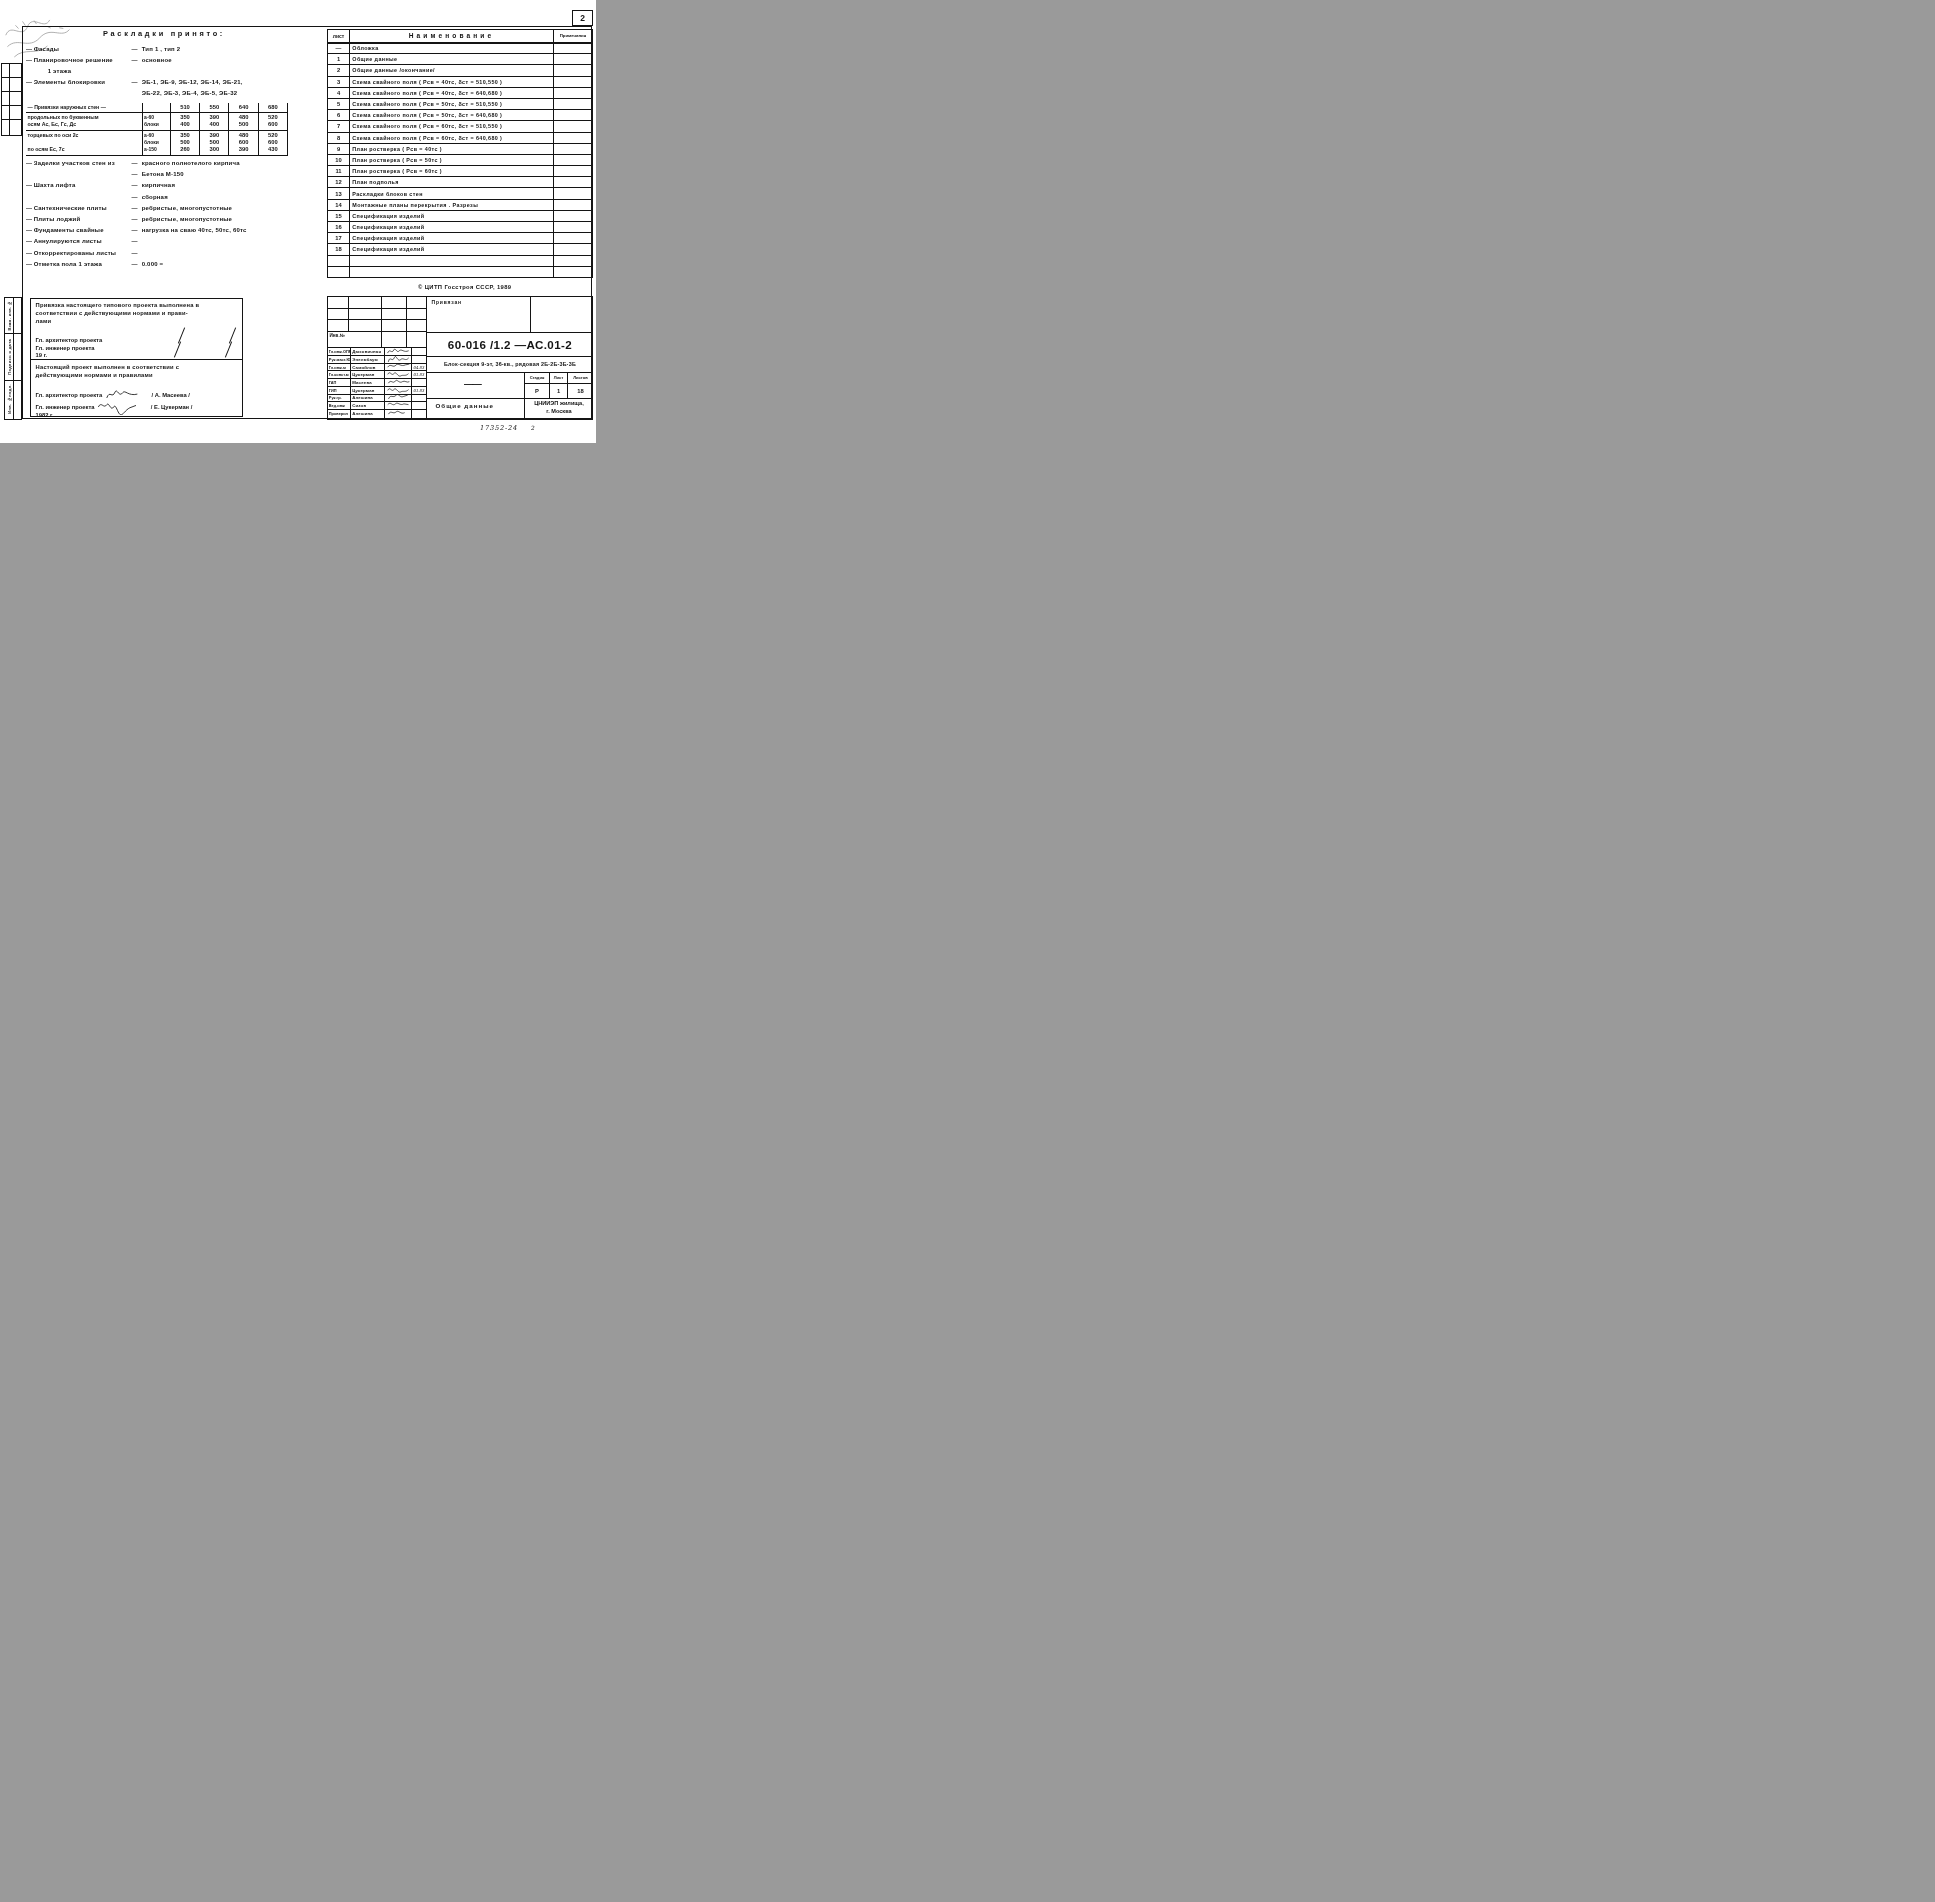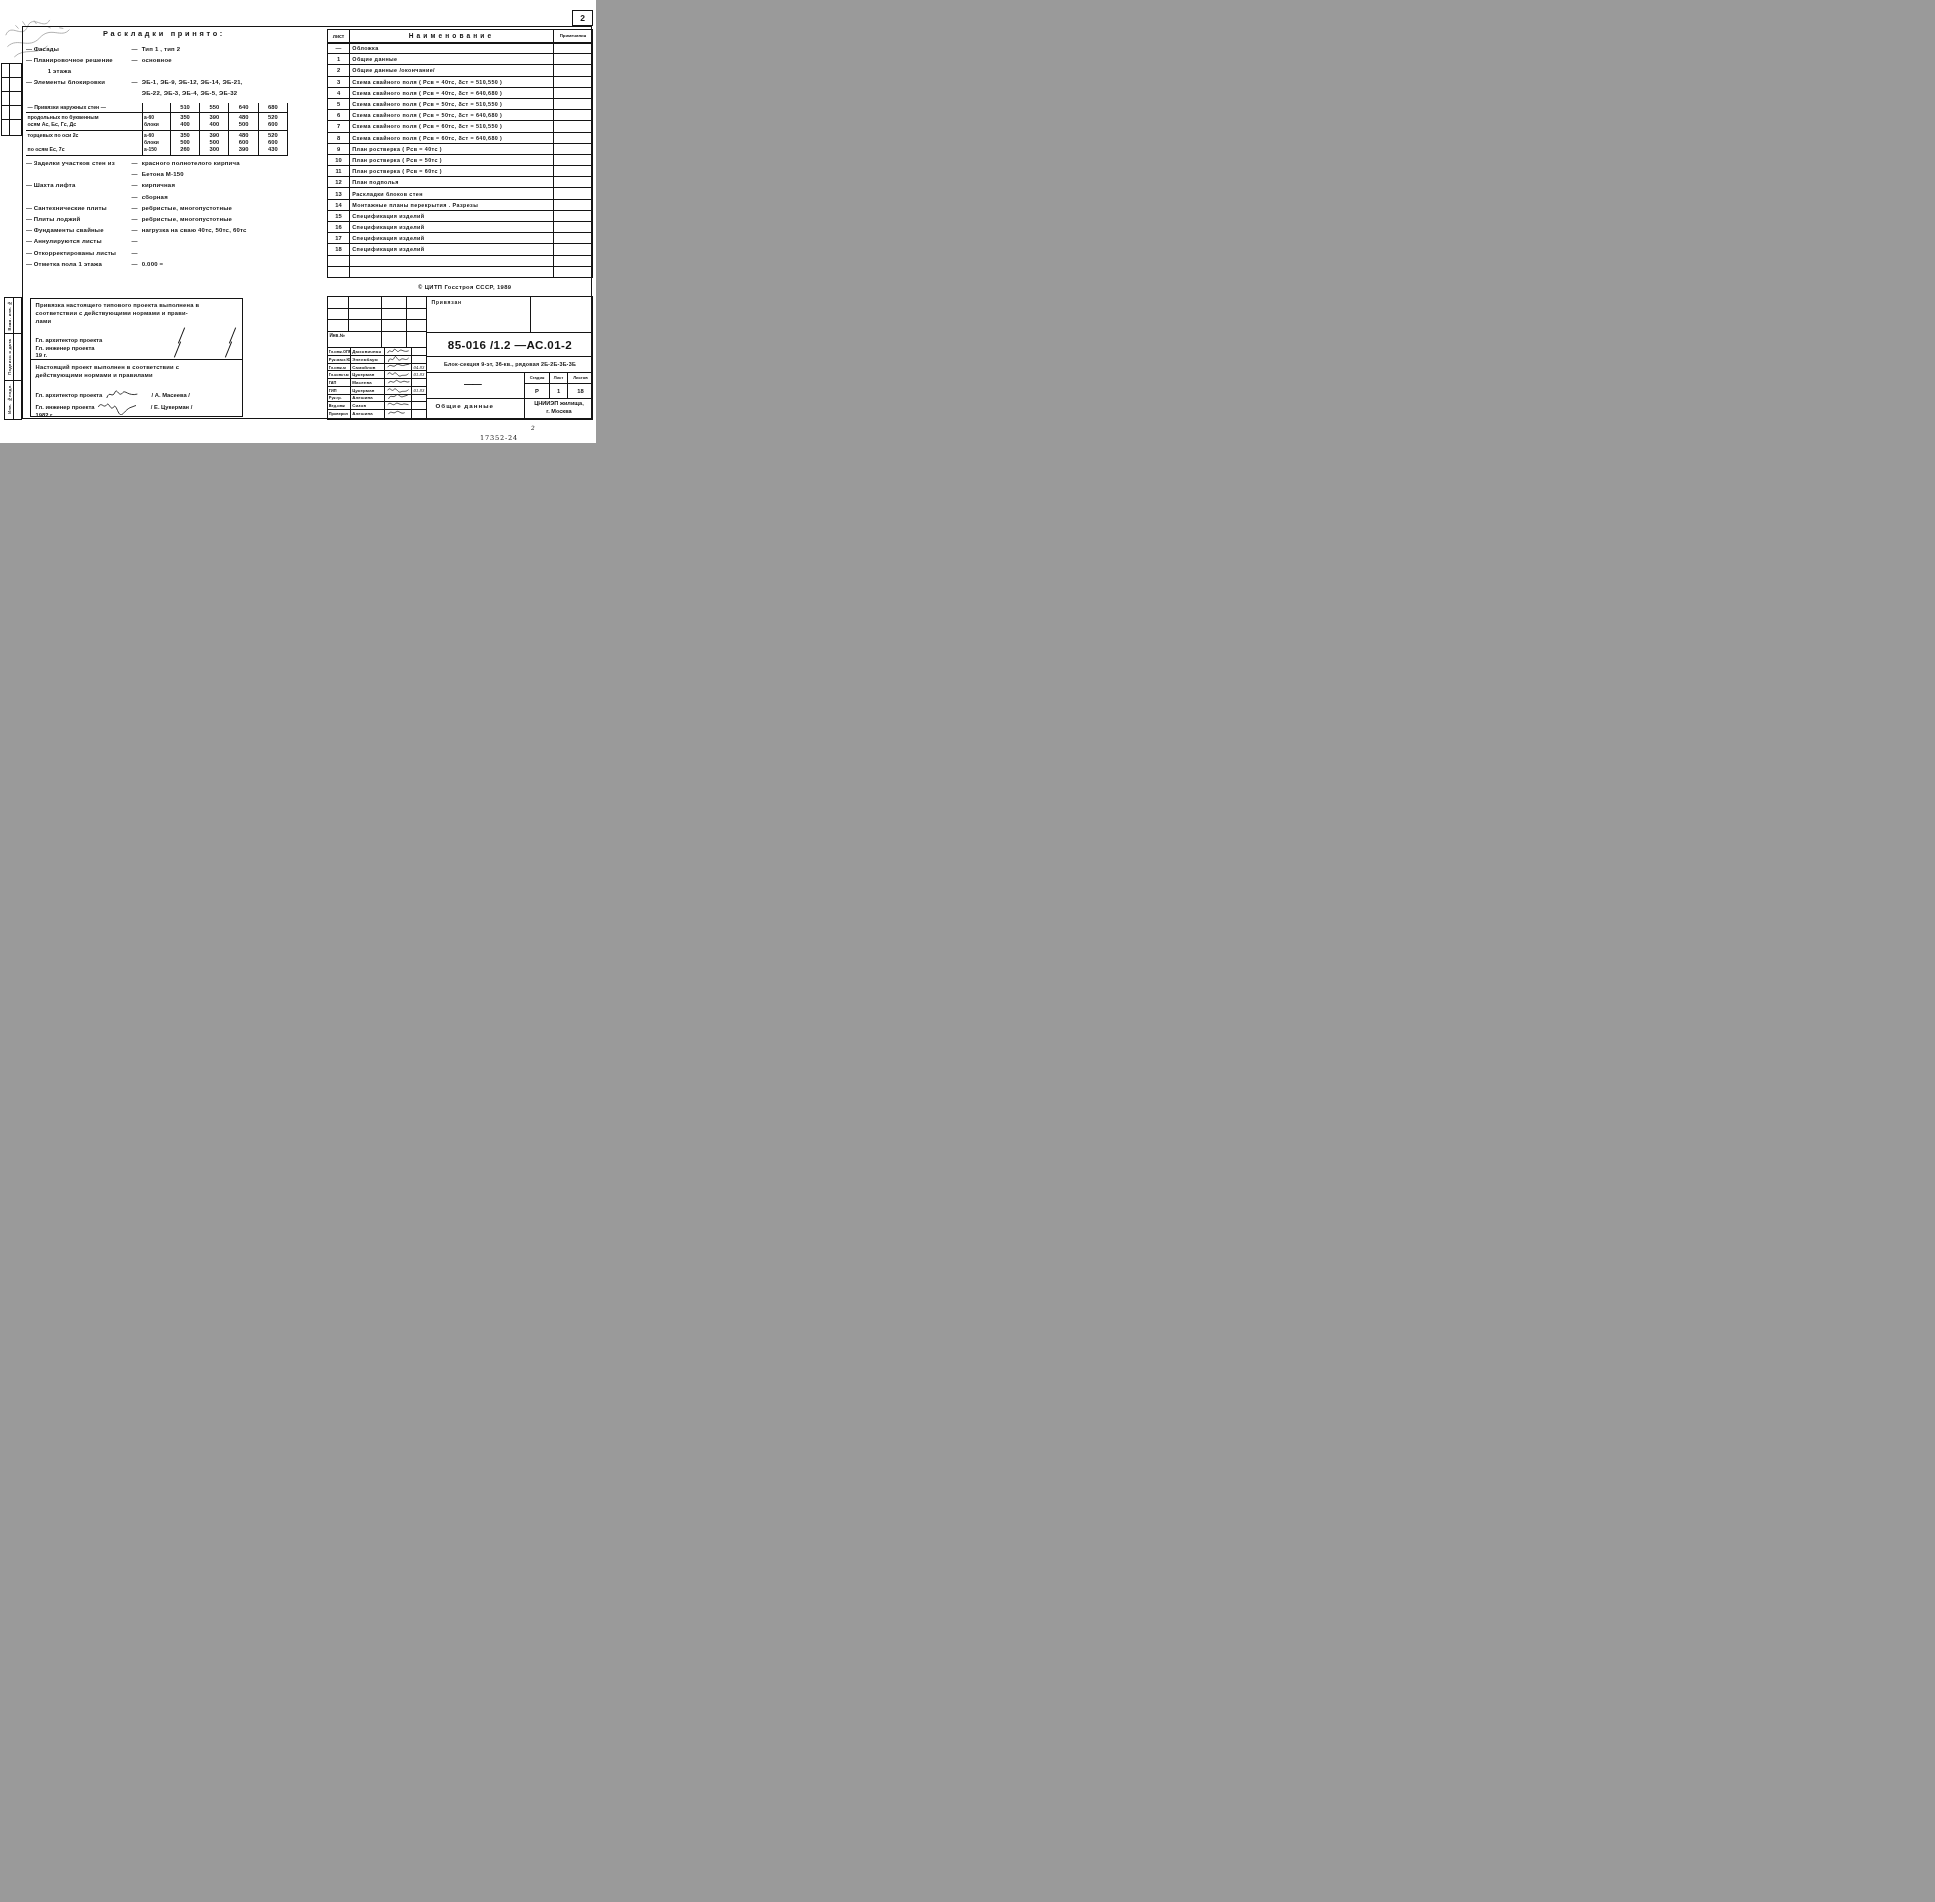--- a/index.html
+++ b/index.html
@@ -102,21 +102,21 @@
   .stage{position:absolute;left:98px;top:0;width:68px;height:25px;}
   .stage .shead{display:flex;height:10.5px;border-bottom:0.8px solid #141414;box-sizing:border-box;}
   .stage .sval{display:flex;height:14.3px;}
   .stage .sc{border-right:0.8px solid #141414;box-sizing:border-box;display:flex;align-items:center;justify-content:center;font-weight:bold;height:100%;}
   .stage .sc:last-child{border-right:none;}
   .stage .shead .sc{font-size:4.1px;}
   .stage .sval .sc{font-size:5.8px;}
   .stage .w1{width:25px;}.stage .w2{width:18px;}.stage .w3{flex:1;}
   .tb-org{position:absolute;left:98px;top:27px;width:68px;text-align:center;font-size:5.6px;font-weight:bold;line-height:7.7px;white-space:nowrap;}
 
-  .footer-code{position:absolute;left:480px;top:434px;font-family:"DejaVu Serif",serif;font-size:6.6px;letter-spacing:0.8px;text-align:center;}
+  .footer-code{position:absolute;left:480px;top:424px;font-family:"DejaVu Serif",serif;font-style:italic;font-size:6.6px;letter-spacing:0.8px;text-align:center;}
   .footer-sheet{position:absolute;left:531px;top:425px;font-family:"DejaVu Serif",serif;font-style:italic;font-size:5.8px;}
   svg.sig{position:absolute;left:0.8px;top:-2.3px;}
 </style>
 </head>
 <body>
 
 <div class="page">
 
   <svg class="stamp" width="81" height="50" viewBox="0 0 210 130">
     <g fill="none" stroke="#444" stroke-width="2">
@@ -600,21 +600,21 @@
           </div>
         <div class="dt"></div>
       </div>
     </div>
 
     <div class="tb-right">
       <div class="tb-band1">
         <div class="tb-bound">Привязан</div>
         <div class="vd"></div>
       </div>
-      <div class="tb-doc">85-016 /1.2 —АС.01-2</div>
+      <div class="tb-doc">60-016 /1.2 —АС.01-2</div>
       <div class="tb-sub">Блок-секция 9-эт, 36-кв., рядовая 2Б·2Б·3Б·3Б</div>
       <div class="tb-bottom">
         <div class="vzone"></div>
         <div class="hline"></div>
         <div class="tb-dash">——</div>
         <div class="tb-sheet-title">Общие  данные</div>
         <div class="stage">
           <div class="shead">
             <div class="sc w1">Стадия</div>
             <div class="sc w2">Лист</div>

